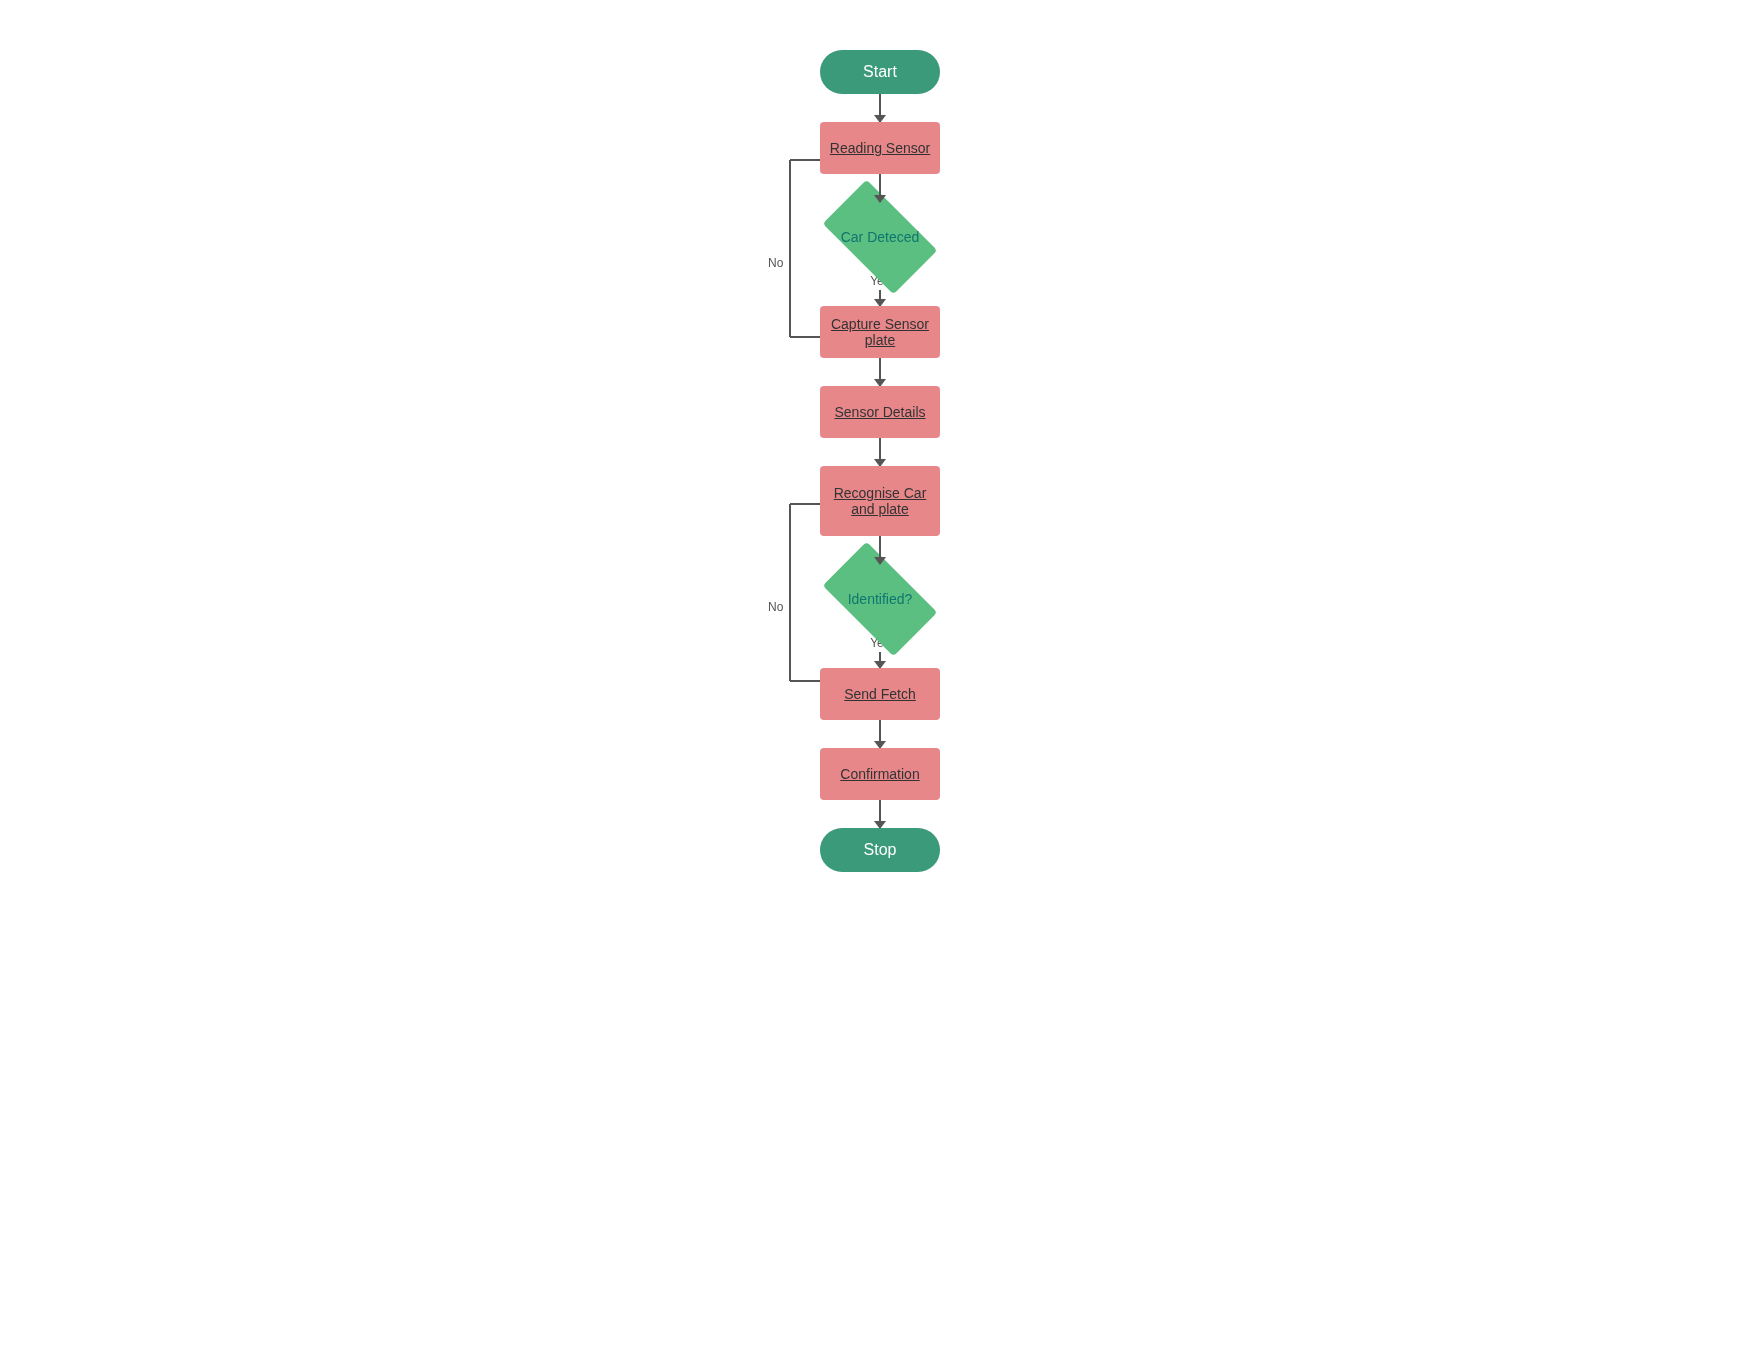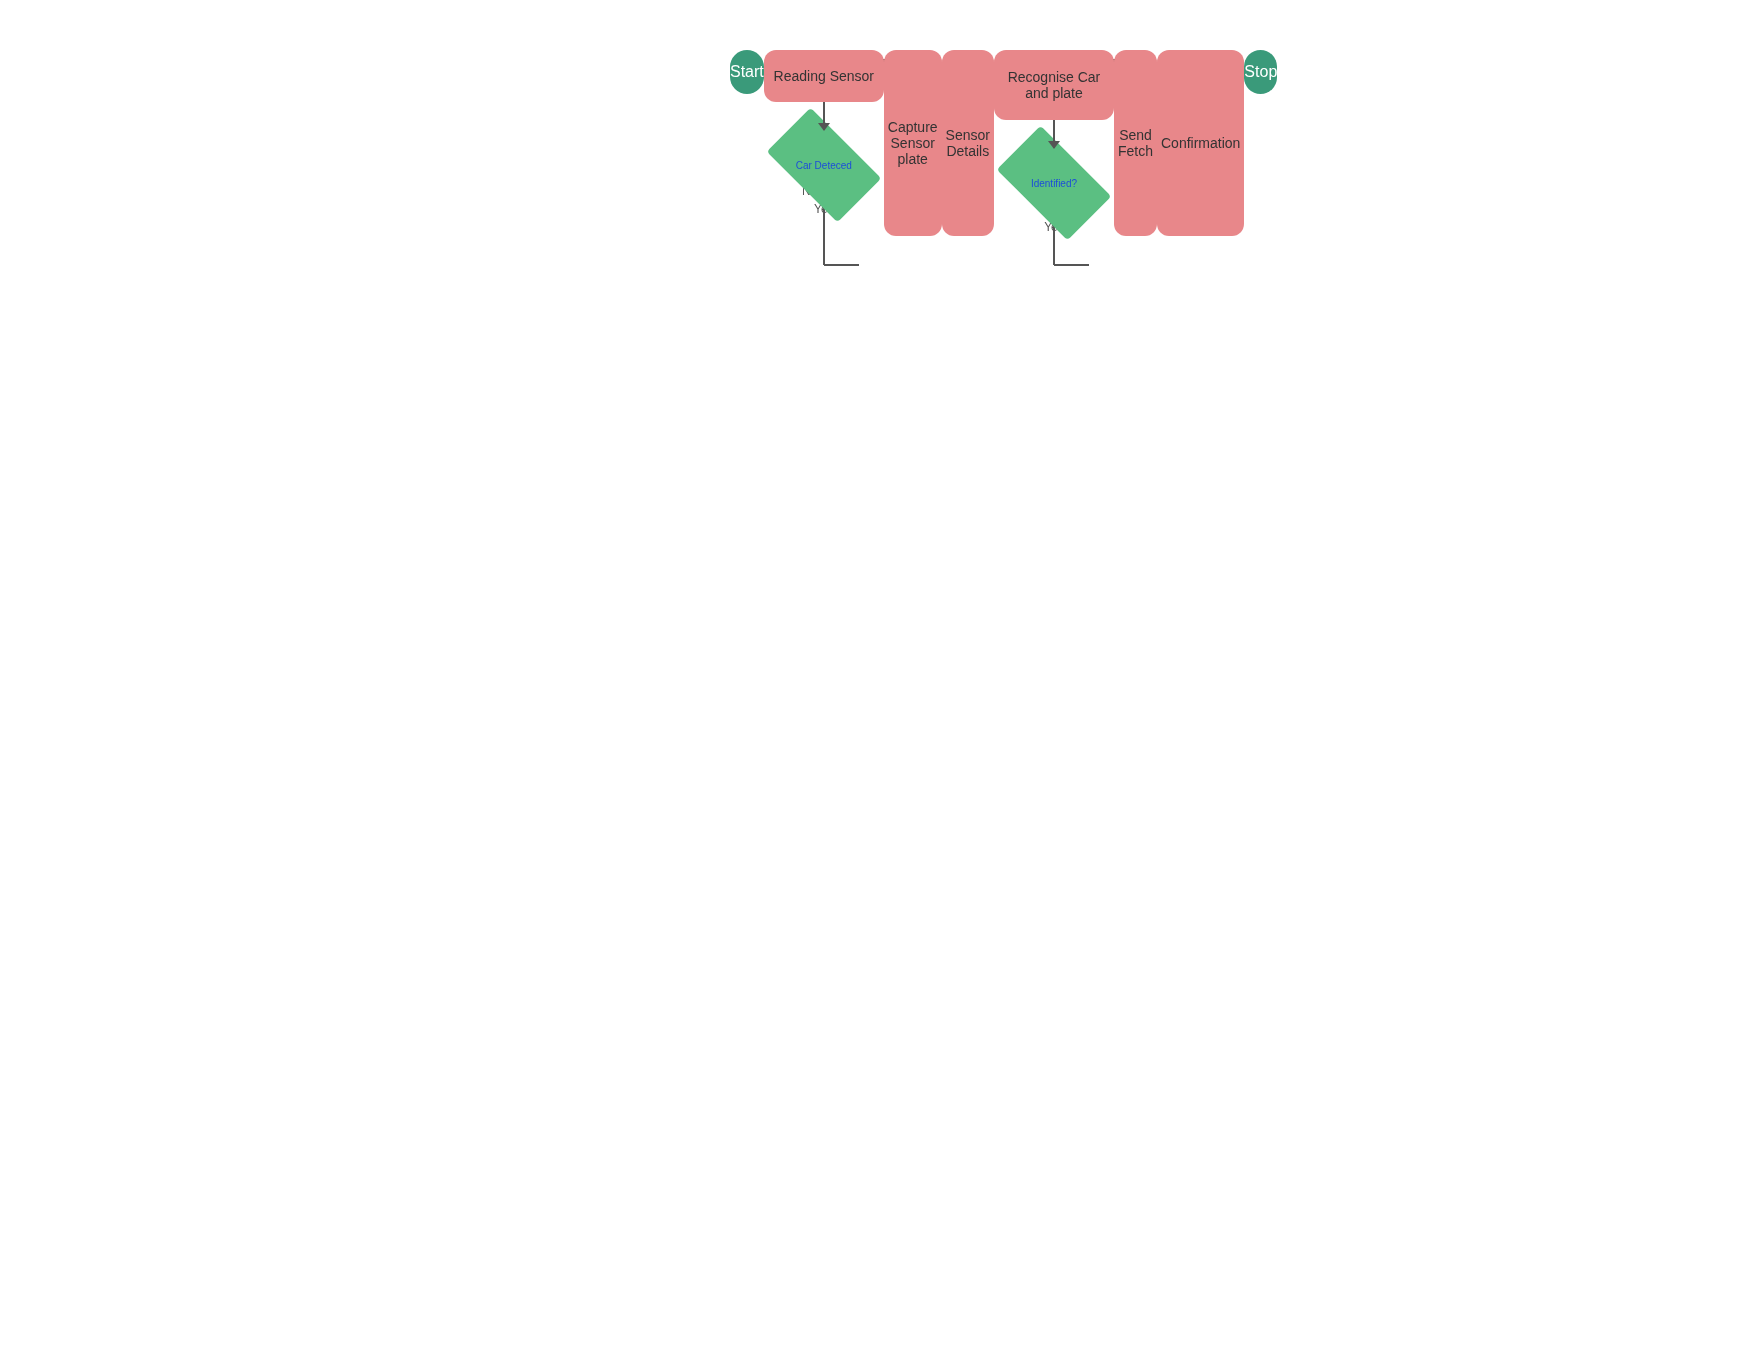--- a/index.html
+++ b/index.html
@@ -7,21 +7,22 @@
       background: #fff;
       font-family: Arial, sans-serif;
       display: flex;
       justify-content: center;
       align-items: flex-start;
       min-height: 1360px;
       width: 1760px;
     }
     .diagram-container {
       display: flex;
-      flex-direction: row;
+      flex-direction: column;
+      align-items: center;
       padding: 30px 0;
       position: relative;
       width: 300px;
       margin-top: 20px;
     }
     
     .node {
       display: flex;
       align-items: center;
       justify-content: center;
@@ -35,47 +36,48 @@
       background: #3a9a7a;
       color: #fff;
       border-radius: 50px;
       width: 120px;
       height: 44px;
       font-size: 16px;
     }
     .rect {
       background: #e8878a;
       color: #333;
-      border-radius: 12px;
+      border-radius: 4px;
       width: 120px;
       min-height: 52px;
       padding: 8px 4px;
       font-size: 14px;
+      text-decoration: underline;
     }
     .diamond-wrap {
       width: 110px;
       height: 70px;
       position: relative;
       display: flex;
       align-items: center;
       justify-content: center;
     }
     .diamond {
       width: 100px;
       height: 62px;
       background: #5bbf82;
       transform: rotate(45deg);
       position: absolute;
       border-radius: 4px;
     }
     .diamond-label {
       position: relative;
       z-index: 3;
-      font-size: 10px;
-      color: #1d4ed8;
+      font-size: 14px;
+      color: #0f766e;
       text-align: center;
     }
     .connector-arrow {
       width: 2px;
       background: #555;
       position: relative;
       z-index: 1;
     }
     .connector-arrow::after {
       content: '';

